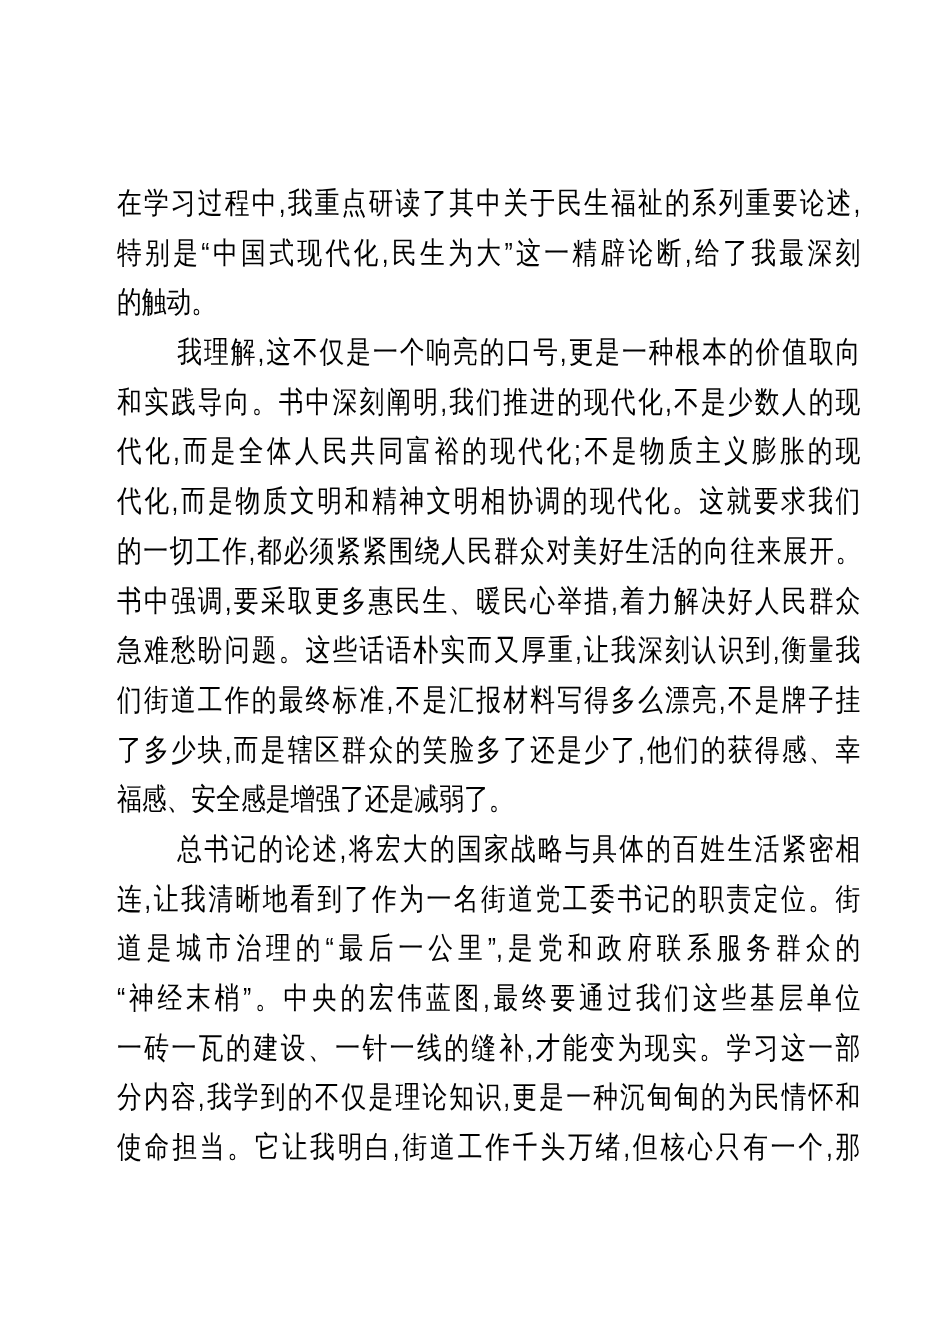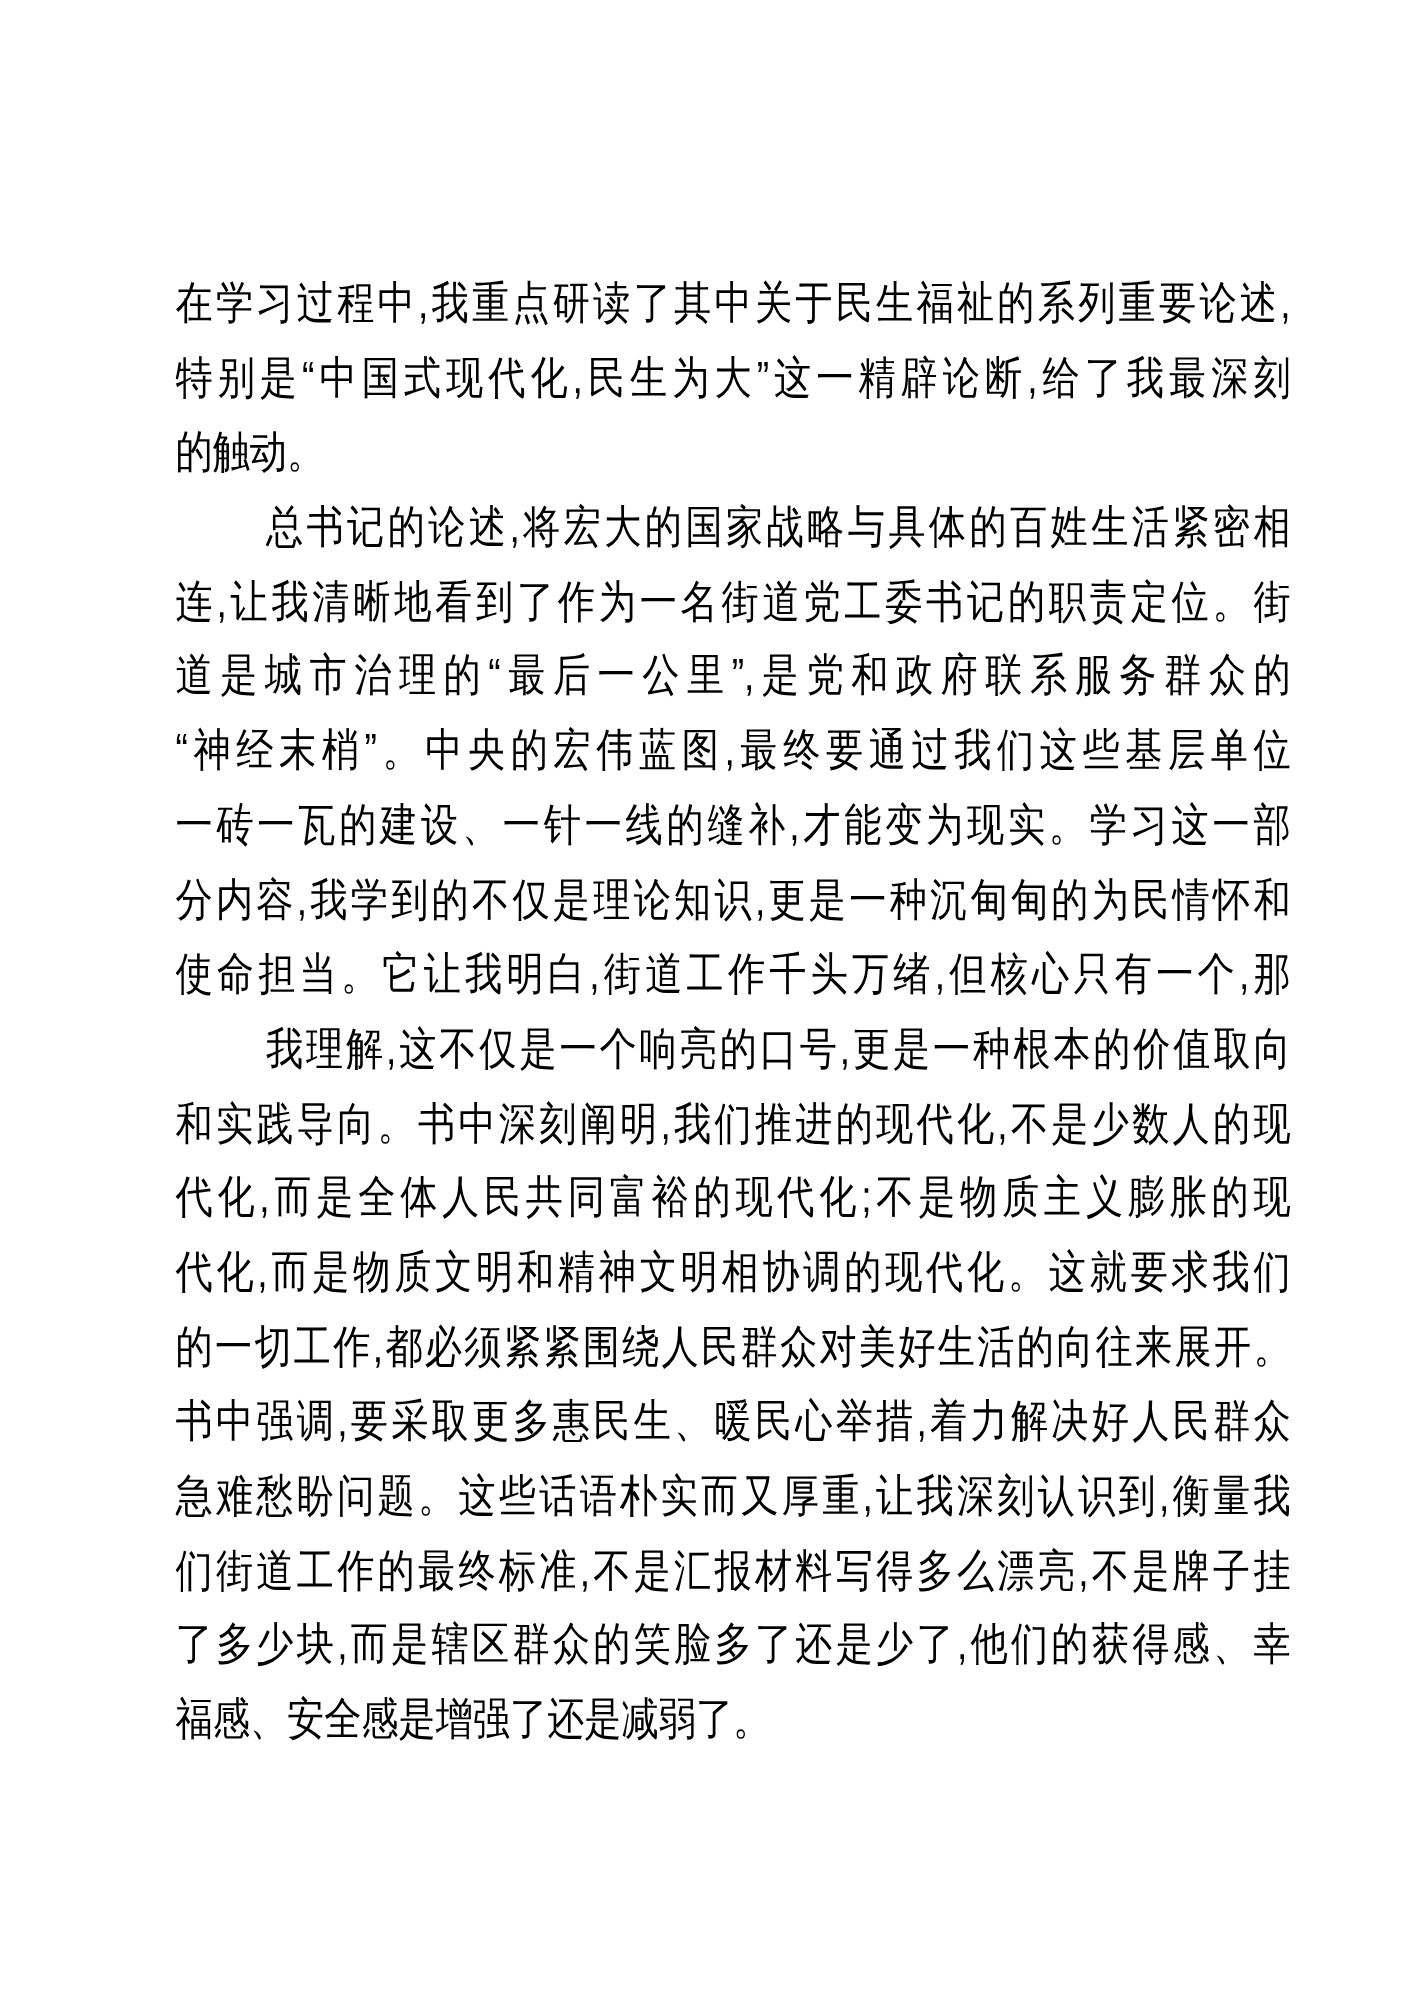--- a/index.html
+++ b/index.html
@@ -53,35 +53,35 @@
 
 <div class="doc-page">
 
   <div class="paragraph">
     <div class="line">在学习过程中,我重点研读了其中关于民生福祉的系列重要论述,</div>
     <div class="line">特别是“中国式现代化,民生为大”这一精辟论断,给了我最深刻</div>
     <div class="line short">的触动。</div>
   </div>
 
   <div class="paragraph">
-    <div class="line indent">总书记的论述,将宏大的国家战略与具体的百姓生活紧密相</div>
-    <div class="line">连,让我清晰地看到了作为一名街道党工委书记的职责定位。街</div>
-    <div class="line">道是城市治理的“最后一公里”,是党和政府联系服务群众的</div>
-    <div class="line">“神经末梢”。中央的宏伟蓝图,最终要通过我们这些基层单位</div>
-    <div class="line">一砖一瓦的建设、一针一线的缝补,才能变为现实。学习这一部</div>
-    <div class="line">分内容,我学到的不仅是理论知识,更是一种沉甸甸的为民情怀和</div>
-    <div class="line">使命担当。它让我明白,街道工作千头万绪,但核心只有一个,那</div>
-  </div>
-
-  <div class="paragraph">
     <div class="line indent">我理解,这不仅是一个响亮的口号,更是一种根本的价值取向</div>
     <div class="line">和实践导向。书中深刻阐明,我们推进的现代化,不是少数人的现</div>
     <div class="line">代化,而是全体人民共同富裕的现代化;不是物质主义膨胀的现</div>
     <div class="line">代化,而是物质文明和精神文明相协调的现代化。这就要求我们</div>
     <div class="line">的一切工作,都必须紧紧围绕人民群众对美好生活的向往来展开。</div>
     <div class="line">书中强调,要采取更多惠民生、暖民心举措,着力解决好人民群众</div>
     <div class="line">急难愁盼问题。这些话语朴实而又厚重,让我深刻认识到,衡量我</div>
     <div class="line">们街道工作的最终标准,不是汇报材料写得多么漂亮,不是牌子挂</div>
     <div class="line">了多少块,而是辖区群众的笑脸多了还是少了,他们的获得感、幸</div>
     <div class="line short">福感、安全感是增强了还是减弱了。</div>
   </div>
 
+  <div class="paragraph">
+    <div class="line indent">总书记的论述,将宏大的国家战略与具体的百姓生活紧密相</div>
+    <div class="line">连,让我清晰地看到了作为一名街道党工委书记的职责定位。街</div>
+    <div class="line">道是城市治理的“最后一公里”,是党和政府联系服务群众的</div>
+    <div class="line">“神经末梢”。中央的宏伟蓝图,最终要通过我们这些基层单位</div>
+    <div class="line">一砖一瓦的建设、一针一线的缝补,才能变为现实。学习这一部</div>
+    <div class="line">分内容,我学到的不仅是理论知识,更是一种沉甸甸的为民情怀和</div>
+    <div class="line">使命担当。它让我明白,街道工作千头万绪,但核心只有一个,那</div>
+  </div>
+
 </div>
 
 </body></html>

